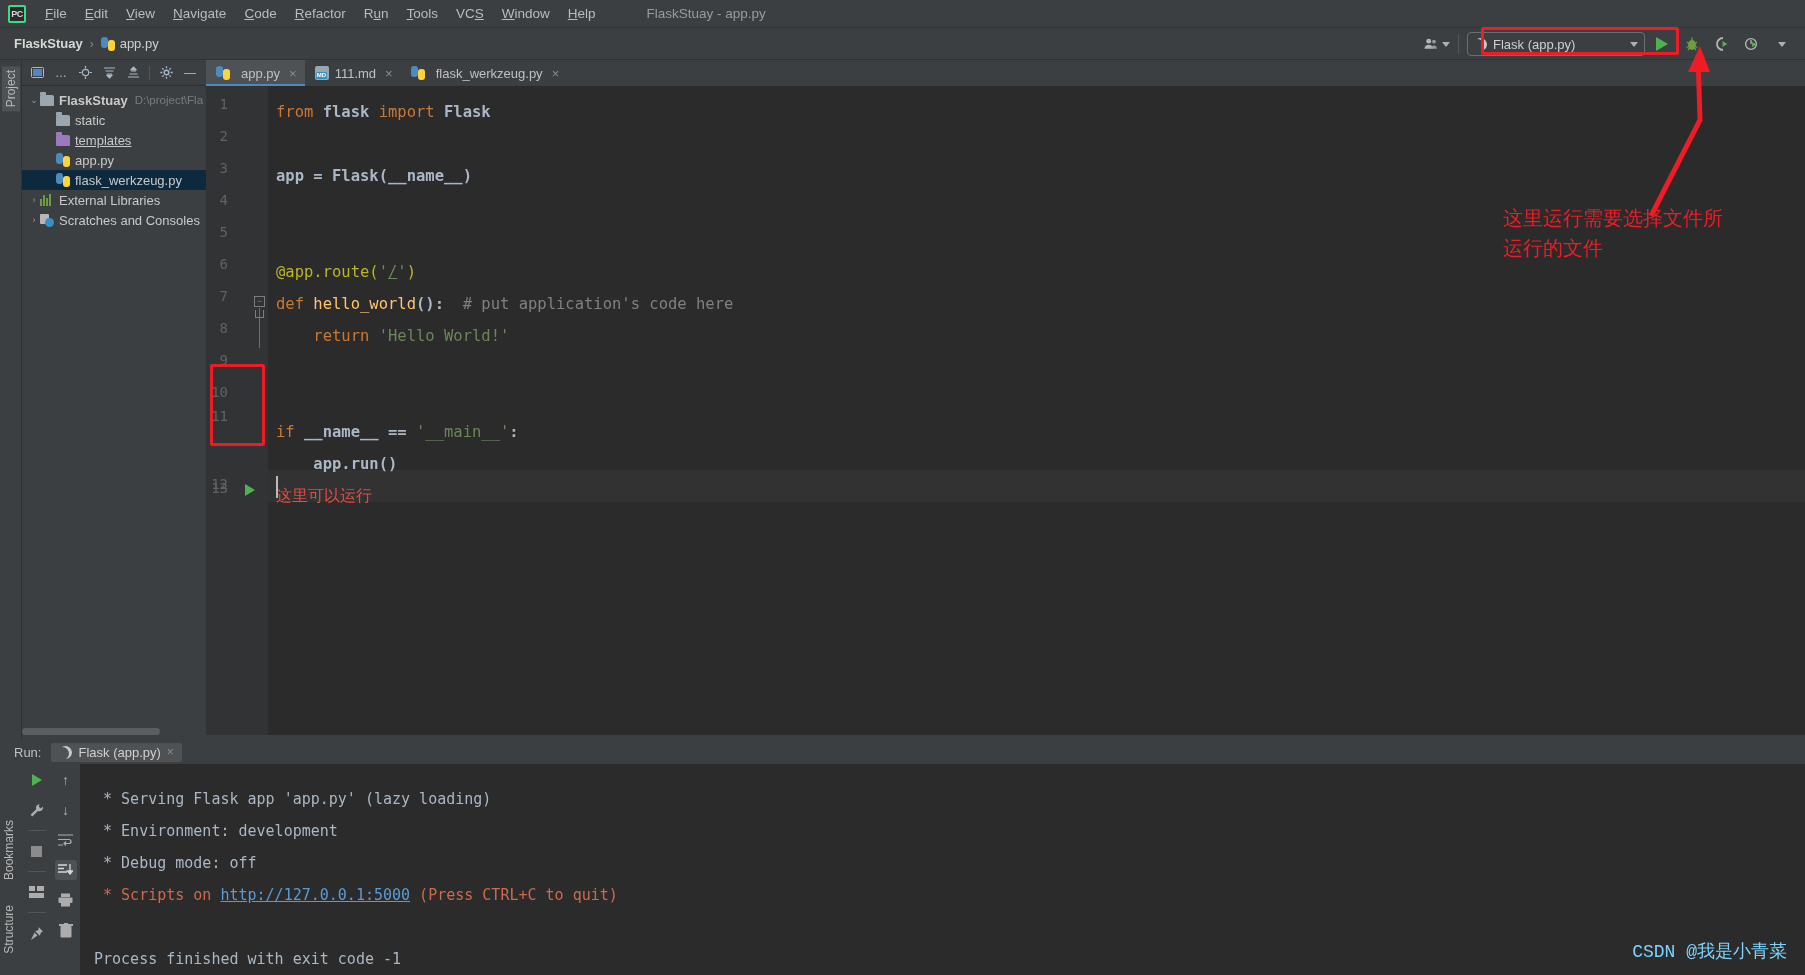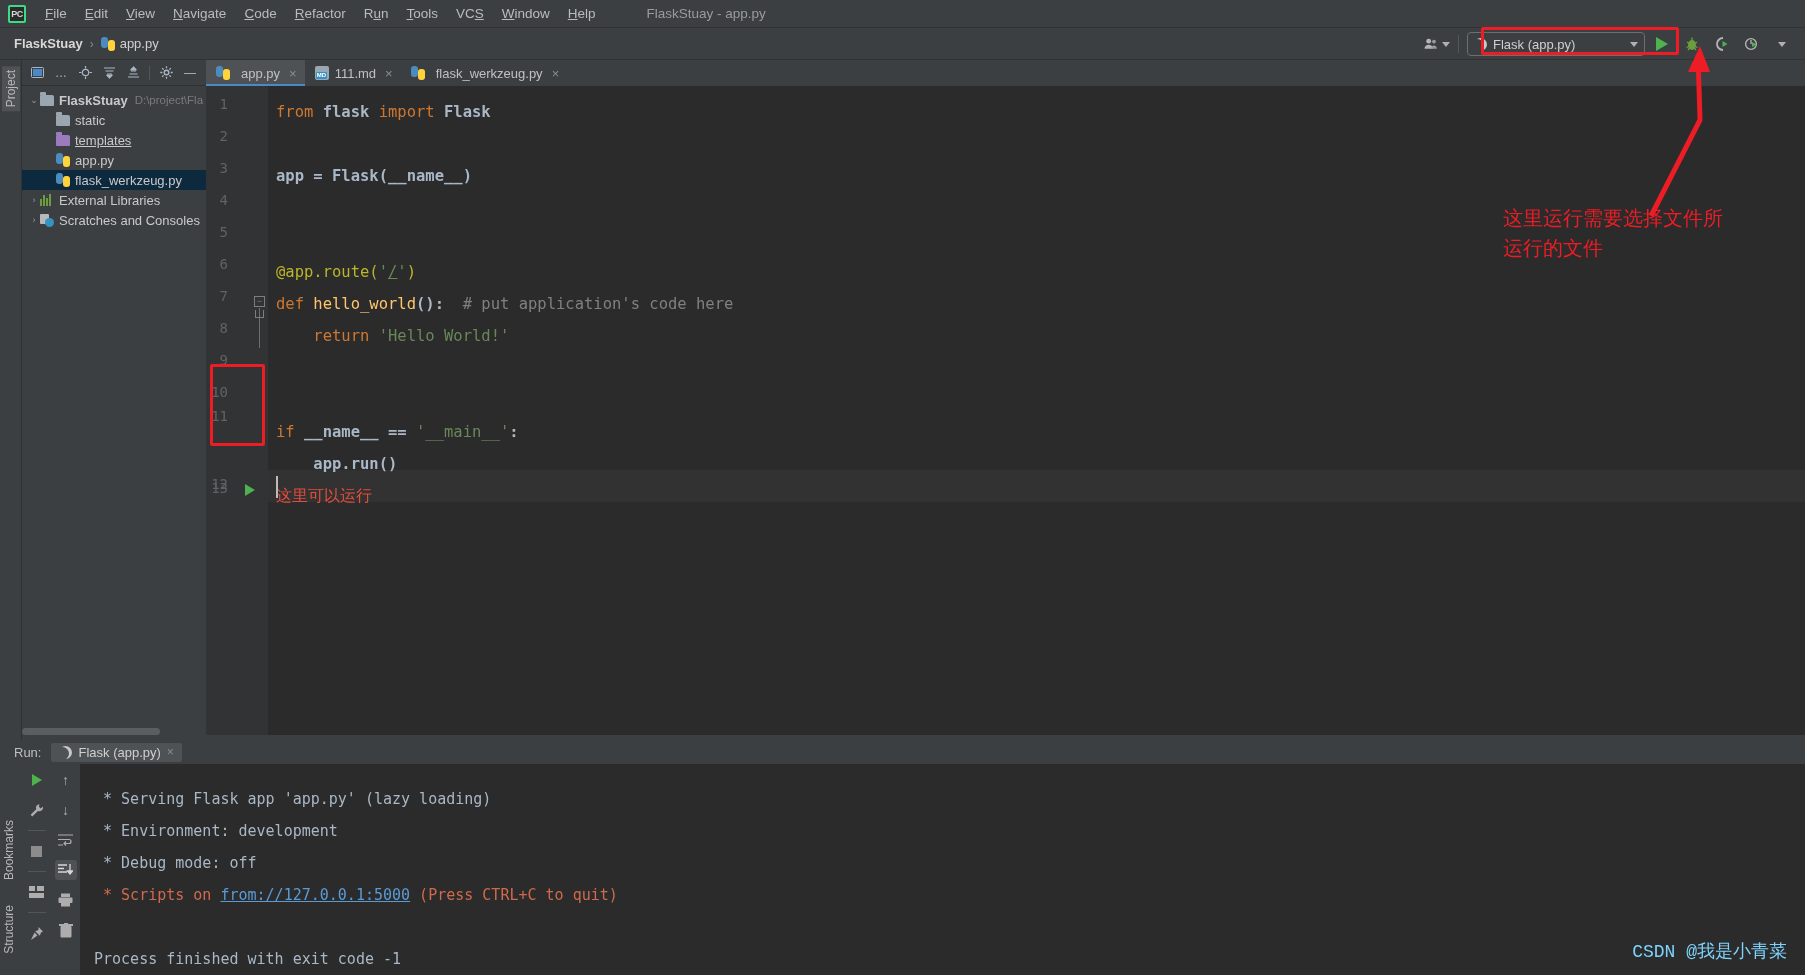--- a/index.html
+++ b/index.html
@@ -519,21 +519,21 @@
               <rect x="5" y="0" width="4" height="1.4" fill="#adadad"></rect>
             </svg>
         </div>
       </div>
     </div>
 
     <div class="console" id="console">
         <div class="crow" style="top: 26px;"><span class=""> * Serving Flask app 'app.py' (lazy loading)</span></div>
         <div class="crow" style="top: 58px;"><span class=""> * Environment: development</span></div>
         <div class="crow" style="top: 90px;"><span class=""> * Debug mode: off</span></div>
-        <div class="crow" style="top: 122px;"><span class="c-red"> * Scripts on </span><span class="c-link">from://127.0.0.1:5000</span><span class="c-red"> (Press CTRL+C to quit)</span></div>
+        <div class="crow" style="top: 122px;"><span class="c-red"> * Scripts on </span><span class="c-link">http://127.0.0.1:5000</span><span class="c-red"> (Press CTRL+C to quit)</span></div>
         <div class="crow" style="top: 154px;"><span class=""></span></div>
         <div class="crow" style="top: 186px;"><span class="">Process finished with exit code -1</span></div>
       </div>
 
     <div class="watermark">CSDN @我是小青菜</div>
   </div>
 
   <div class="vb" style="top:820px">Bookmarks</div>
   <div class="vb" style="top:905px">Structure</div>
 

